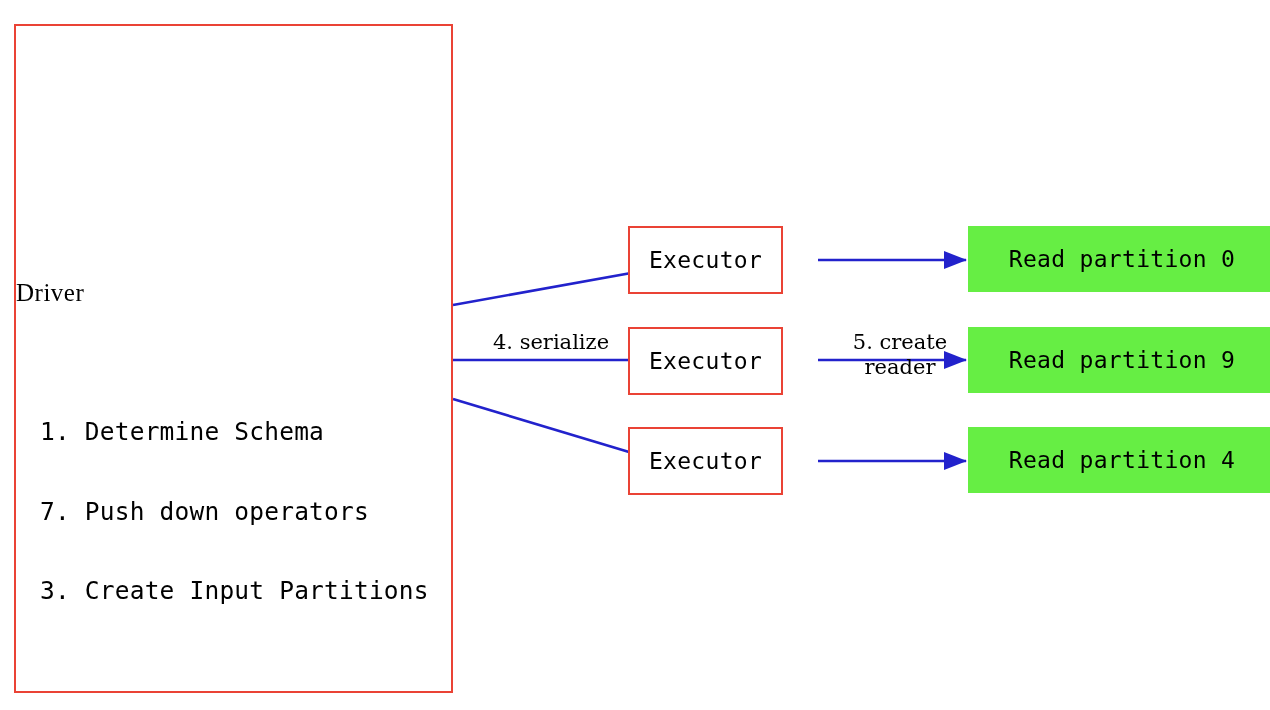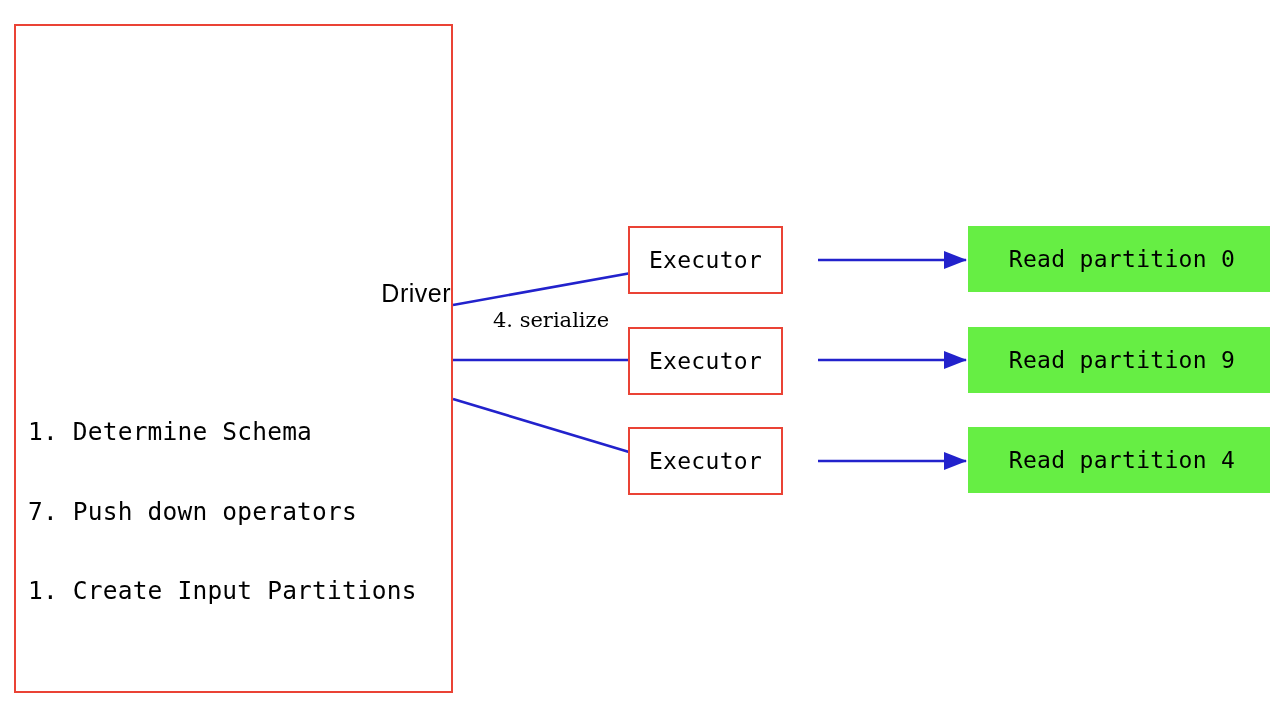--- a/index.html
+++ b/index.html
@@ -46,30 +46,30 @@
     height: 669px;
     border: 2px solid #ea4335;
     background: #ffffff;
     display: block;
   }
   .driver-title {
     position: absolute;
     left: 0;
     right: 0;
     top: 252px;
-    text-align: right;
-    font-family: Liberation Sans, sans-serif;
+    text-align: left;
+    font-family: Liberation Serif, serif;
     font-size: 25px;
     letter-spacing: 0.5px;
     color: #000000;
     line-height: 30px;
   }
   .driver-steps {
     position: absolute;
-    left: 12px;
+    left: 24px;
     top: 340px;
     font-family: "DejaVu Sans Mono", "Liberation Mono", monospace;
     font-size: 24.5px;
     letter-spacing: 0.2px;
     color: #000000;
     line-height: 26.5px;
     white-space: pre;
   }
   .driver-steps div { white-space: pre; }
 
@@ -102,20 +102,21 @@
 
   
   .edge-label {
     position: absolute;
     font-family: "DejaVu Serif", "Liberation Serif", serif;
     font-size: 21px;
     color: #000000;
     text-align: center;
     line-height: 25px;
     white-space: nowrap;
+    margin-top: 22px;
   }
   #label-serialize {
     left: 456px;
     top: 308px;
     width: 190px;
   }
   #label-create-reader {
     left: 830px;
     top: 308px;
     width: 140px;
@@ -142,21 +143,21 @@
     <line x1="818" y1="260" x2="966" y2="260" stroke="#2222cc" stroke-width="2.6" marker-end="url(#arrowhead)"></line>
     <line x1="818" y1="360" x2="966" y2="360" stroke="#2222cc" stroke-width="2.6" marker-end="url(#arrowhead)"></line>
     <line x1="818" y1="461" x2="966" y2="461" stroke="#2222cc" stroke-width="2.6" marker-end="url(#arrowhead)"></line>
   </svg>
 
   <div class="node driver-box">
     <div class="driver-title">Driver</div>
     <div class="driver-steps">
       <div>1. Determine Schema</div>
       <div>7. Push down operators</div>
-      <div>1. Create Input Partitions</div>
+      <div>3. Create Input Partitions</div>
     </div>
   </div>
 
   <div class="node executor-box col-exec row-0">
     <span>Executor</span>
   </div>
   <div class="node executor-box col-exec row-1">
     <span>Executor</span>
   </div>
   <div class="node executor-box col-exec row-2">
@@ -170,14 +171,18 @@
     <span>Read partition 9</span>
   </div>
   <div class="node partition-box col-part row-2">
     <span>Read partition 4</span>
   </div>
 
   <div class="edge-label" id="label-serialize">
     <div>4. serialize</div>
   </div>
 
+  <div class="edge-label" id="label-create-reader">
+    <div>5. create</div>
+    <div>reader</div>
+  </div>
 
 </div>
 
 </body></html>

